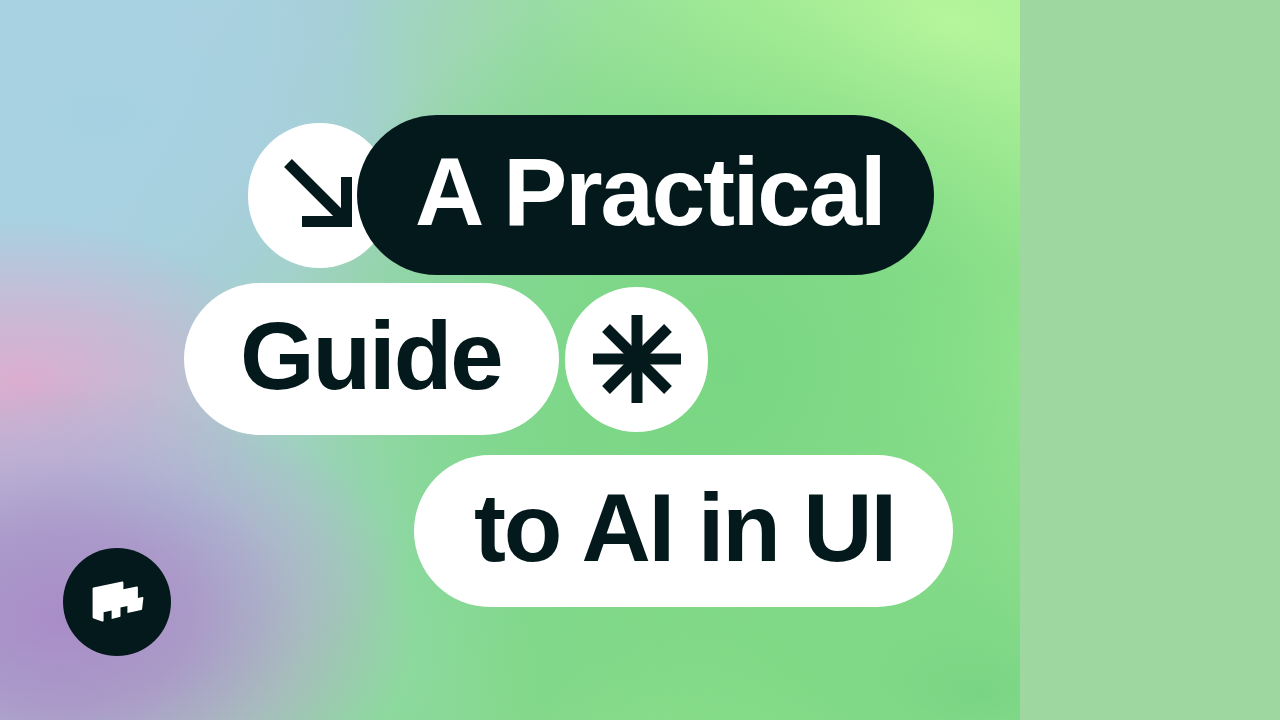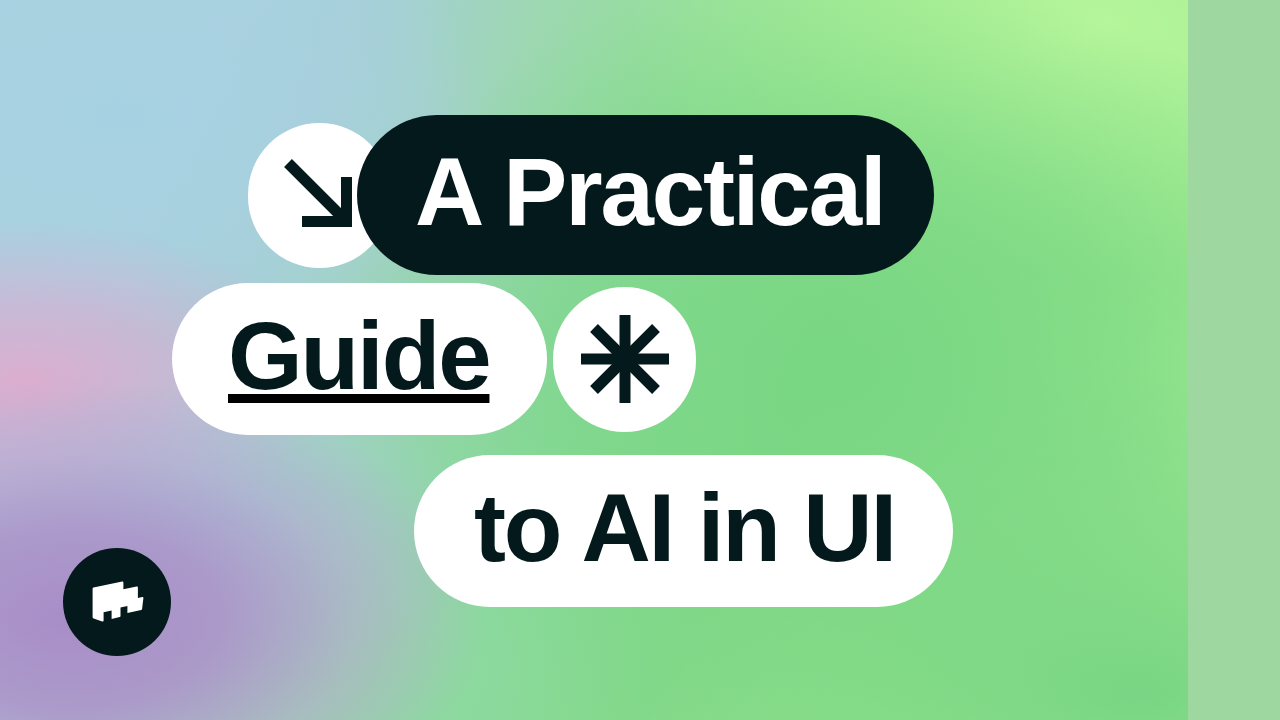--- a/index.html
+++ b/index.html
@@ -10,21 +10,21 @@
     overflow: hidden;
   }
 
   body {
     font-family: "Liberation Sans", sans-serif;
     background: #9ed7a0;
   }
 
   #poster {
     position: relative;
-    width: 1188px;
+    width: 1020px;
     height: 720px;
     overflow: hidden;
     background-color: #86d98b;
   }
 
   
   .bg-layer {
     position: absolute;
     inset: 0;
     pointer-events: none;
@@ -117,21 +117,21 @@
     height: 720px;
   }
 
   .line {
     position: absolute;
     display: flex;
     align-items: center;
   }
 
   .line-1 { left: 248px; top: 115px; }
-  .line-2 { left: 172px; top: 283px; text-decoration: underline; }
+  .line-2 { left: 184px; top: 283px; }
   .line-3 { left: 414px; top: 455px; }
 
   .pill {
     display: flex;
     align-items: center;
     justify-content: center;
     border-radius: 999px;
     box-sizing: border-box;
     white-space: nowrap;
   }

